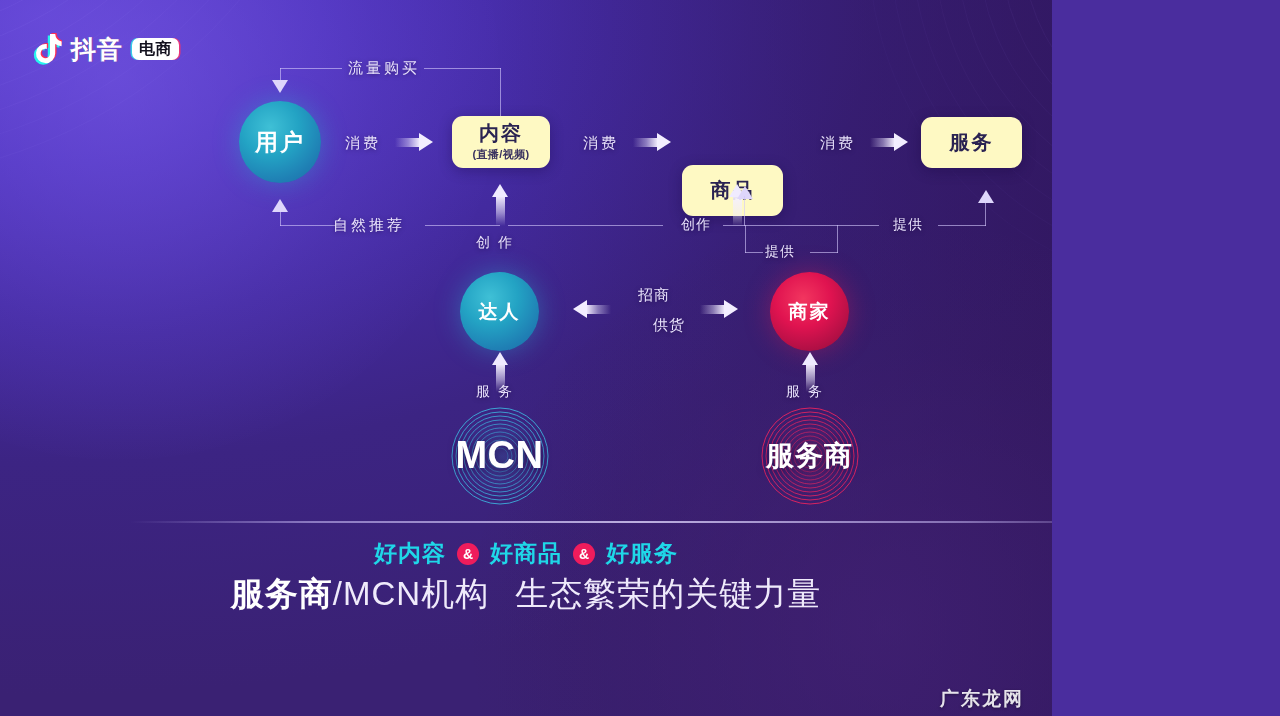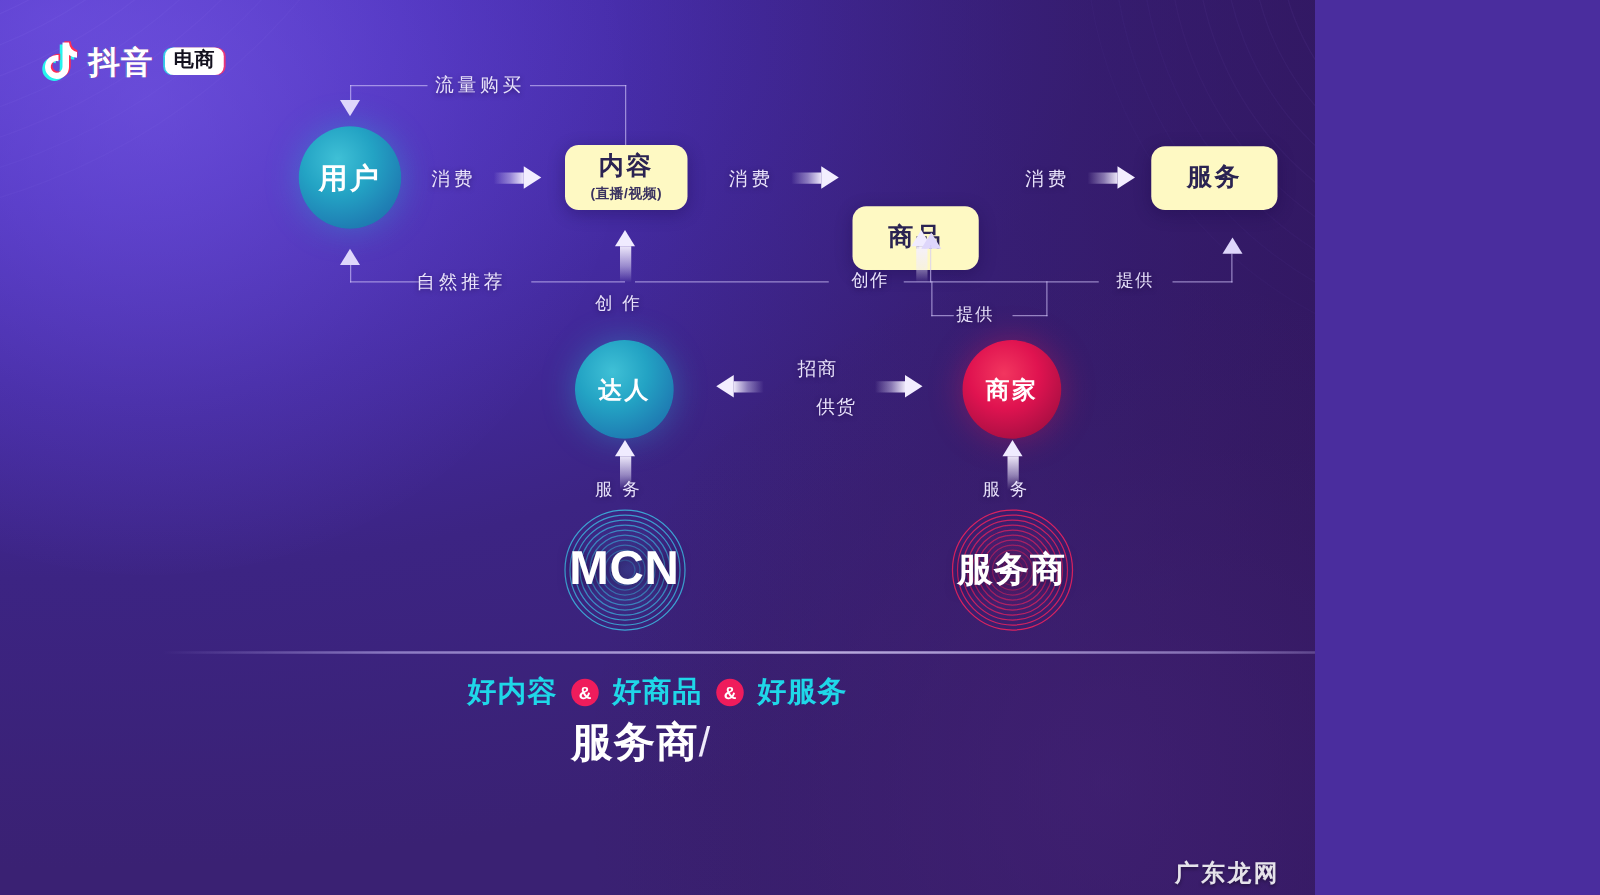--- a/index.html
+++ b/index.html
@@ -328,17 +328,19 @@
     <span class="tg">好内容</span>
     <span class="amp">&amp;</span>
     <span class="tg">好商品</span>
     <span class="amp">&amp;</span>
     <span class="tg">好服务</span>
   </div>
 
   <div class="headline">
     <span class="b">服务商</span>
     <span class="n"> / </span>
+    <span class="n">MCN机构</span>
     <span class="gap"></span>
+    <span class="n">生态繁荣的关键力量</span>
   </div>
 
   <div class="watermark">广东龙网</div>
 </div>
 
 </body></html>

